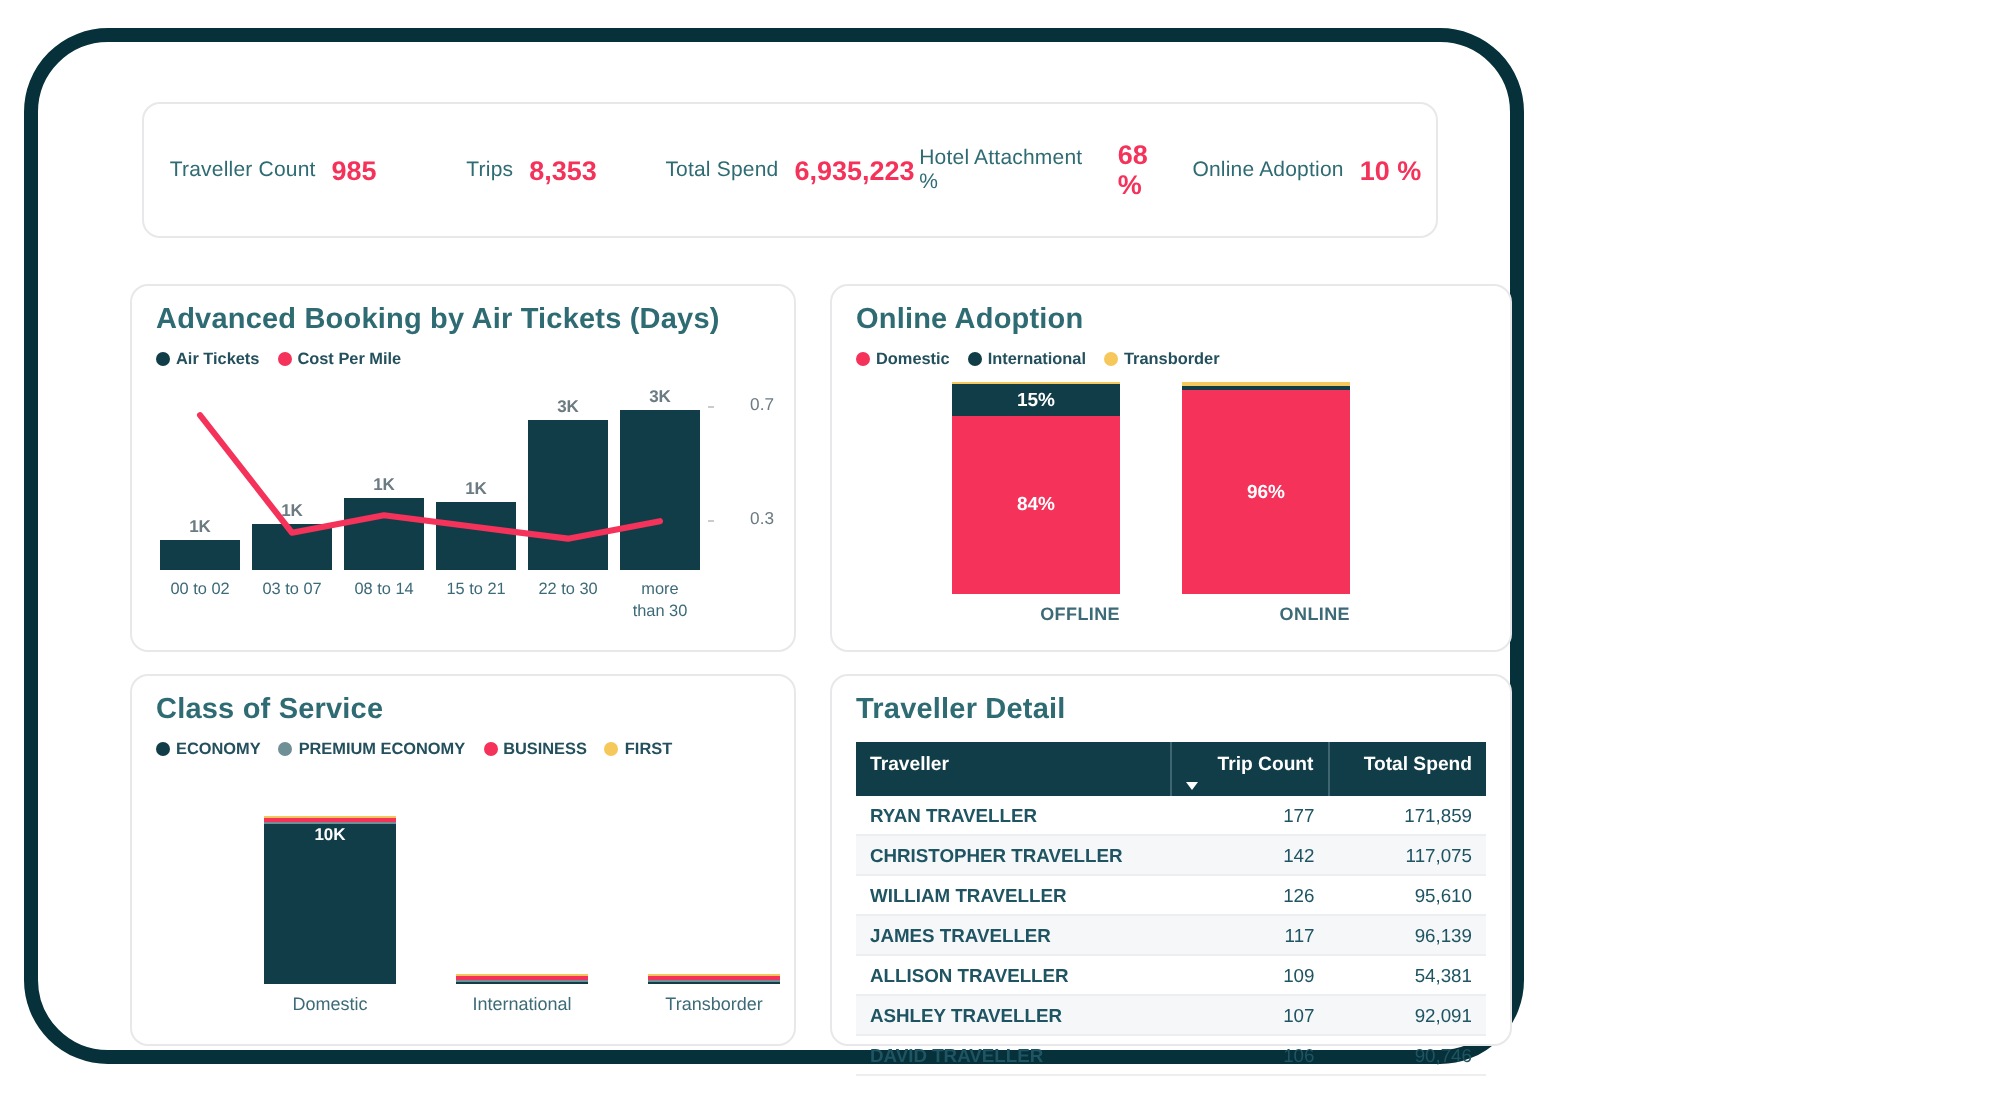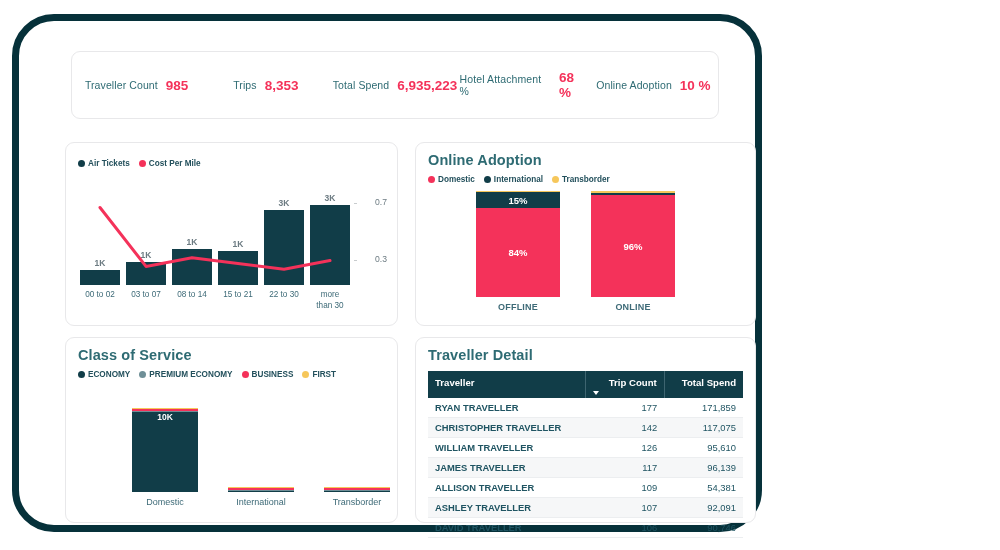--- a/index.html
+++ b/index.html
@@ -57,21 +57,21 @@
   .ytick { position: absolute; right: 30px; width: 3px; height: 1px; background: #c8ccce; }
   
   #chart-online { left: 396px; top: 121px; width: 341px; height: 184px; }
   #chart-online .inner { padding: 9px 0 0 12px; height: 100%; position: relative; }
   #onl-plot { position: absolute; left: 60px; top: 52px; right: 14px; bottom: 6px; }
   .onl-col { position: absolute; bottom: 22px; width: 84px; }
   .onl-seg { width: 100%; position: relative; display: flex;
              align-items: center; justify-content: center; }
   .onl-seg span { font-size: 9.5px; font-weight: 700; color: #ffffff; }
   .onl-x { position: absolute; top: 100%; left: 0; width: 100%;
-           text-align: center; font-size: 9px; color: #3d6a77;
+           text-align: right; font-size: 9px; color: #3d6a77;
            margin-top: 5px; font-weight: 600; letter-spacing: .2px; }
   
   #chart-class { left: 46px; top: 316px; width: 333px; height: 186px; }
   #chart-class .inner { padding: 9px 10px 0 12px; height: 100%; position: relative; }
   #cls-plot { position: absolute; left: 14px; top: 50px; right: 10px; bottom: 6px; }
   .cls-col { position: absolute; bottom: 24px; }
   .cls-seg { width: 100%; display: flex; align-items: flex-start; justify-content: center; }
   .cls-seg span { font-size: 8.5px; font-weight: 700; color: #ffffff; }
   .cls-x { position: absolute; top: 100%; left: -14px; right: -14px;
            text-align: center; font-size: 9px; color: #3d6a77; margin-top: 5px; }
@@ -123,20 +123,21 @@
         </div>
         <div class="kpi">
           <div class="kpi-label">Online Adoption</div>
           <div class="kpi-value">10 %</div>
         </div>
       </div>
   </div>
 
   <div class="card" id="chart-advbook">
     <div class="inner">
+      <div class="card-title">Advanced Booking by Air Tickets (Days)</div>
       <div class="legend" id="adv-legend">
           <div class="lg">
             <span class="dot" style="background: rgb(17, 61, 72);"></span>
             <span>Air Tickets</span>
           </div>
           <div class="lg">
             <span class="dot" style="background: rgb(244, 50, 90);"></span>
             <span>Cost Per Mile</span>
           </div>
         </div>

